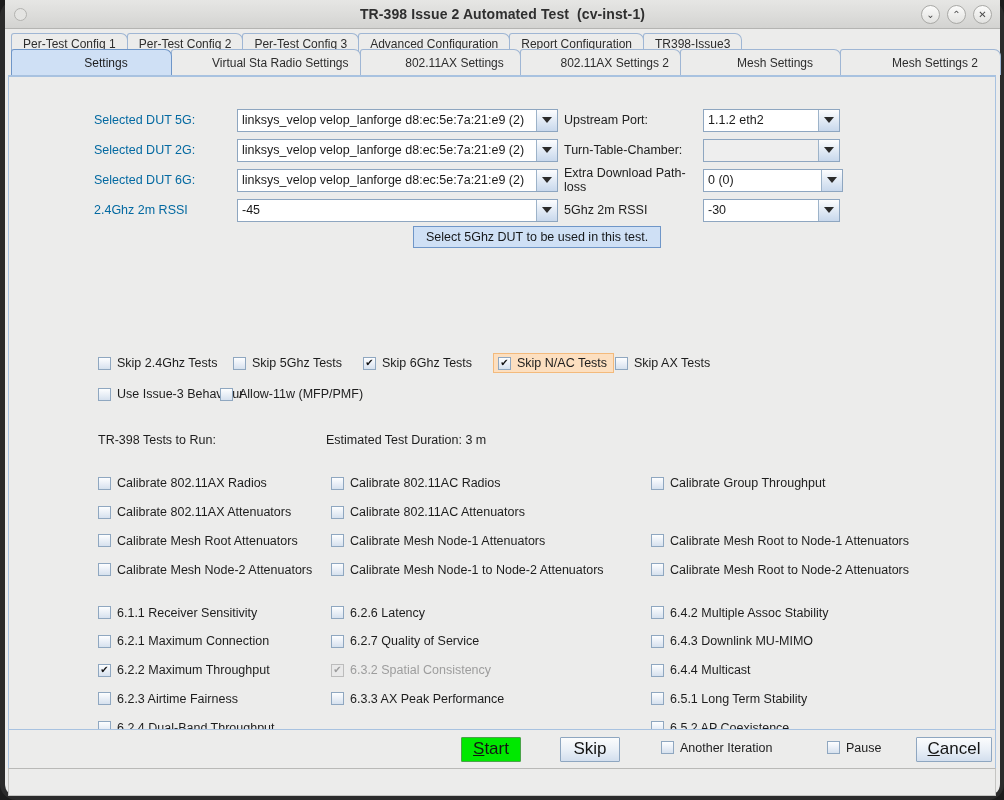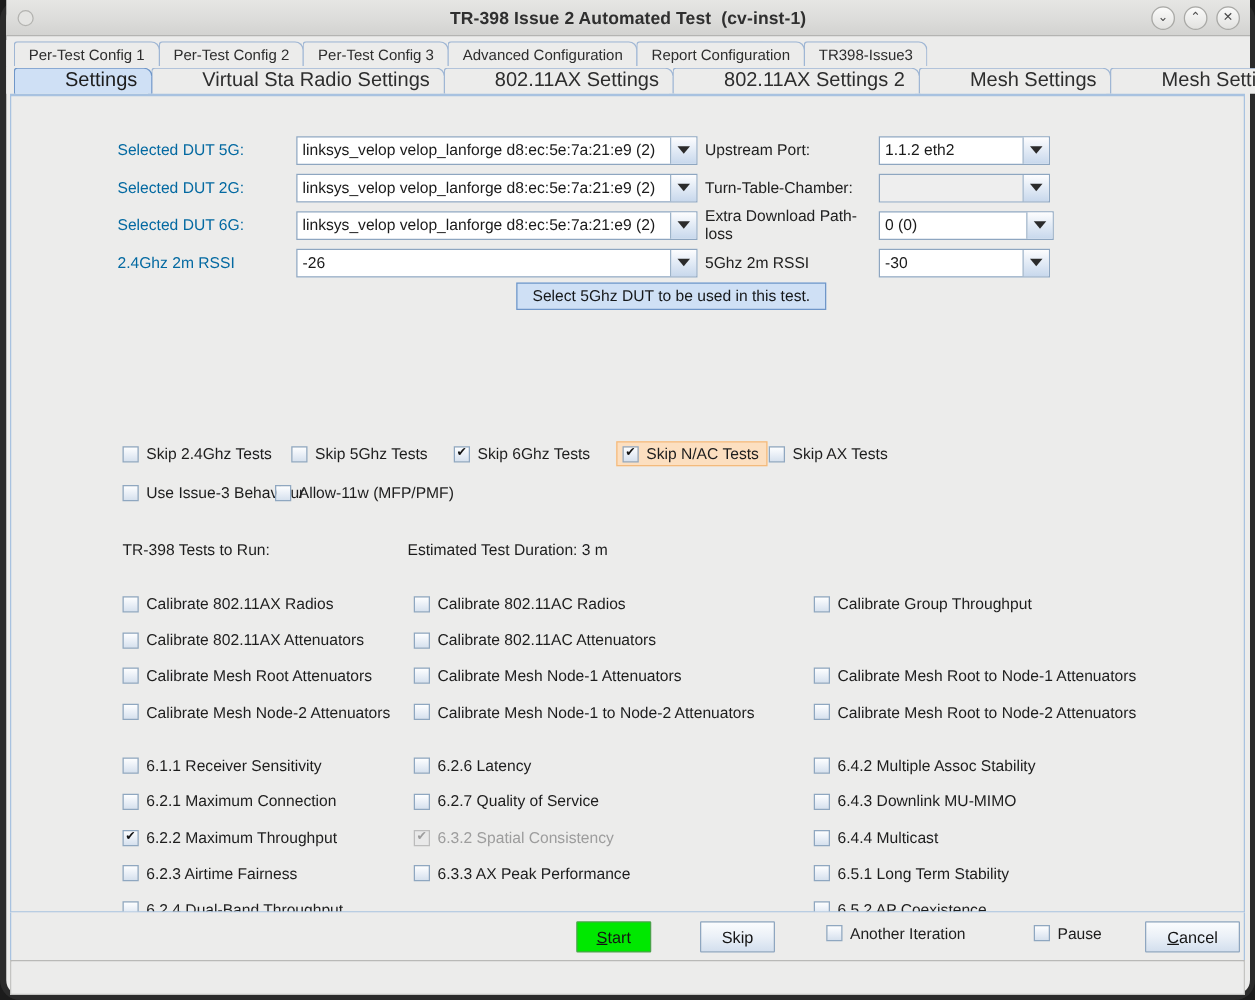--- a/index.html
+++ b/index.html
@@ -76,21 +76,21 @@
     cursor: pointer;
     position: relative;
   }
   .tab.selected {
     background: #cfe0f5;
     border-color: #6f96c8;
     color: #1d1d1d;
     z-index: 3;
   }
   .tab.wide { flex: 1; }
-  #tabrow2 .tab { height: 21px; font-size: 16px; padding-left: 40px; }
+  #tabrow2 .tab { height: 26px; font-size: 12px; padding-left: 40px; }
 
   
   #content {
     flex: 1;
     margin: 0 4px 0 3px;
     background: #ececeb;
     border: 1px solid #a8c2e0;
     border-top: 2px solid #a8c2e0;
     position: relative;
     overflow: hidden;
@@ -233,21 +233,21 @@
     border-left: 1px solid #a8c2e0;
     border-right: 1px solid #a8c2e0;
     display: flex; align-items: center;
     position: relative;
   }
   .pbtn {
     height: 25px;
     border: 1px solid #8ea6c0;
     background: linear-gradient(to bottom, #fbfcfd 0%, #eaf0f7 50%, #d3dfee 100%);
     display: flex; align-items: center; justify-content: center;
-    font-size: 13px; color: #141414;
+    font-size: 17px; color: #141414;
     cursor: pointer;
     border-radius: 1px;
   }
   .pbtn.green {
     background: #00e800;
     border-color: #4aa34a;
   }
   .pbtn u { text-decoration: underline; }
   #btn-start { position: absolute; left: 452px; width: 60px; }
   #btn-skip  { position: absolute; left: 551px; width: 60px; }
@@ -362,21 +362,21 @@
         <div class="fr-label">Extra Download Path-loss</div>
         <div class="combo right-combo-wide">
           <div class="cval">0 (0)</div>
           <div class="carrow"></div>
         </div>
       </div>
 
       <div class="frow">
         <div class="fl-label">2.4Ghz 2m RSSI</div>
         <div class="combo dut-combo">
-          <div class="cval">-26</div>
+          <div class="cval">-45</div>
           <div class="carrow"></div>
         </div>
         <div class="fr-label">5Ghz 2m RSSI</div>
         <div class="combo right-combo">
           <div class="cval">-30</div>
           <div class="carrow"></div>
         </div>
       </div>
 
     </div>

